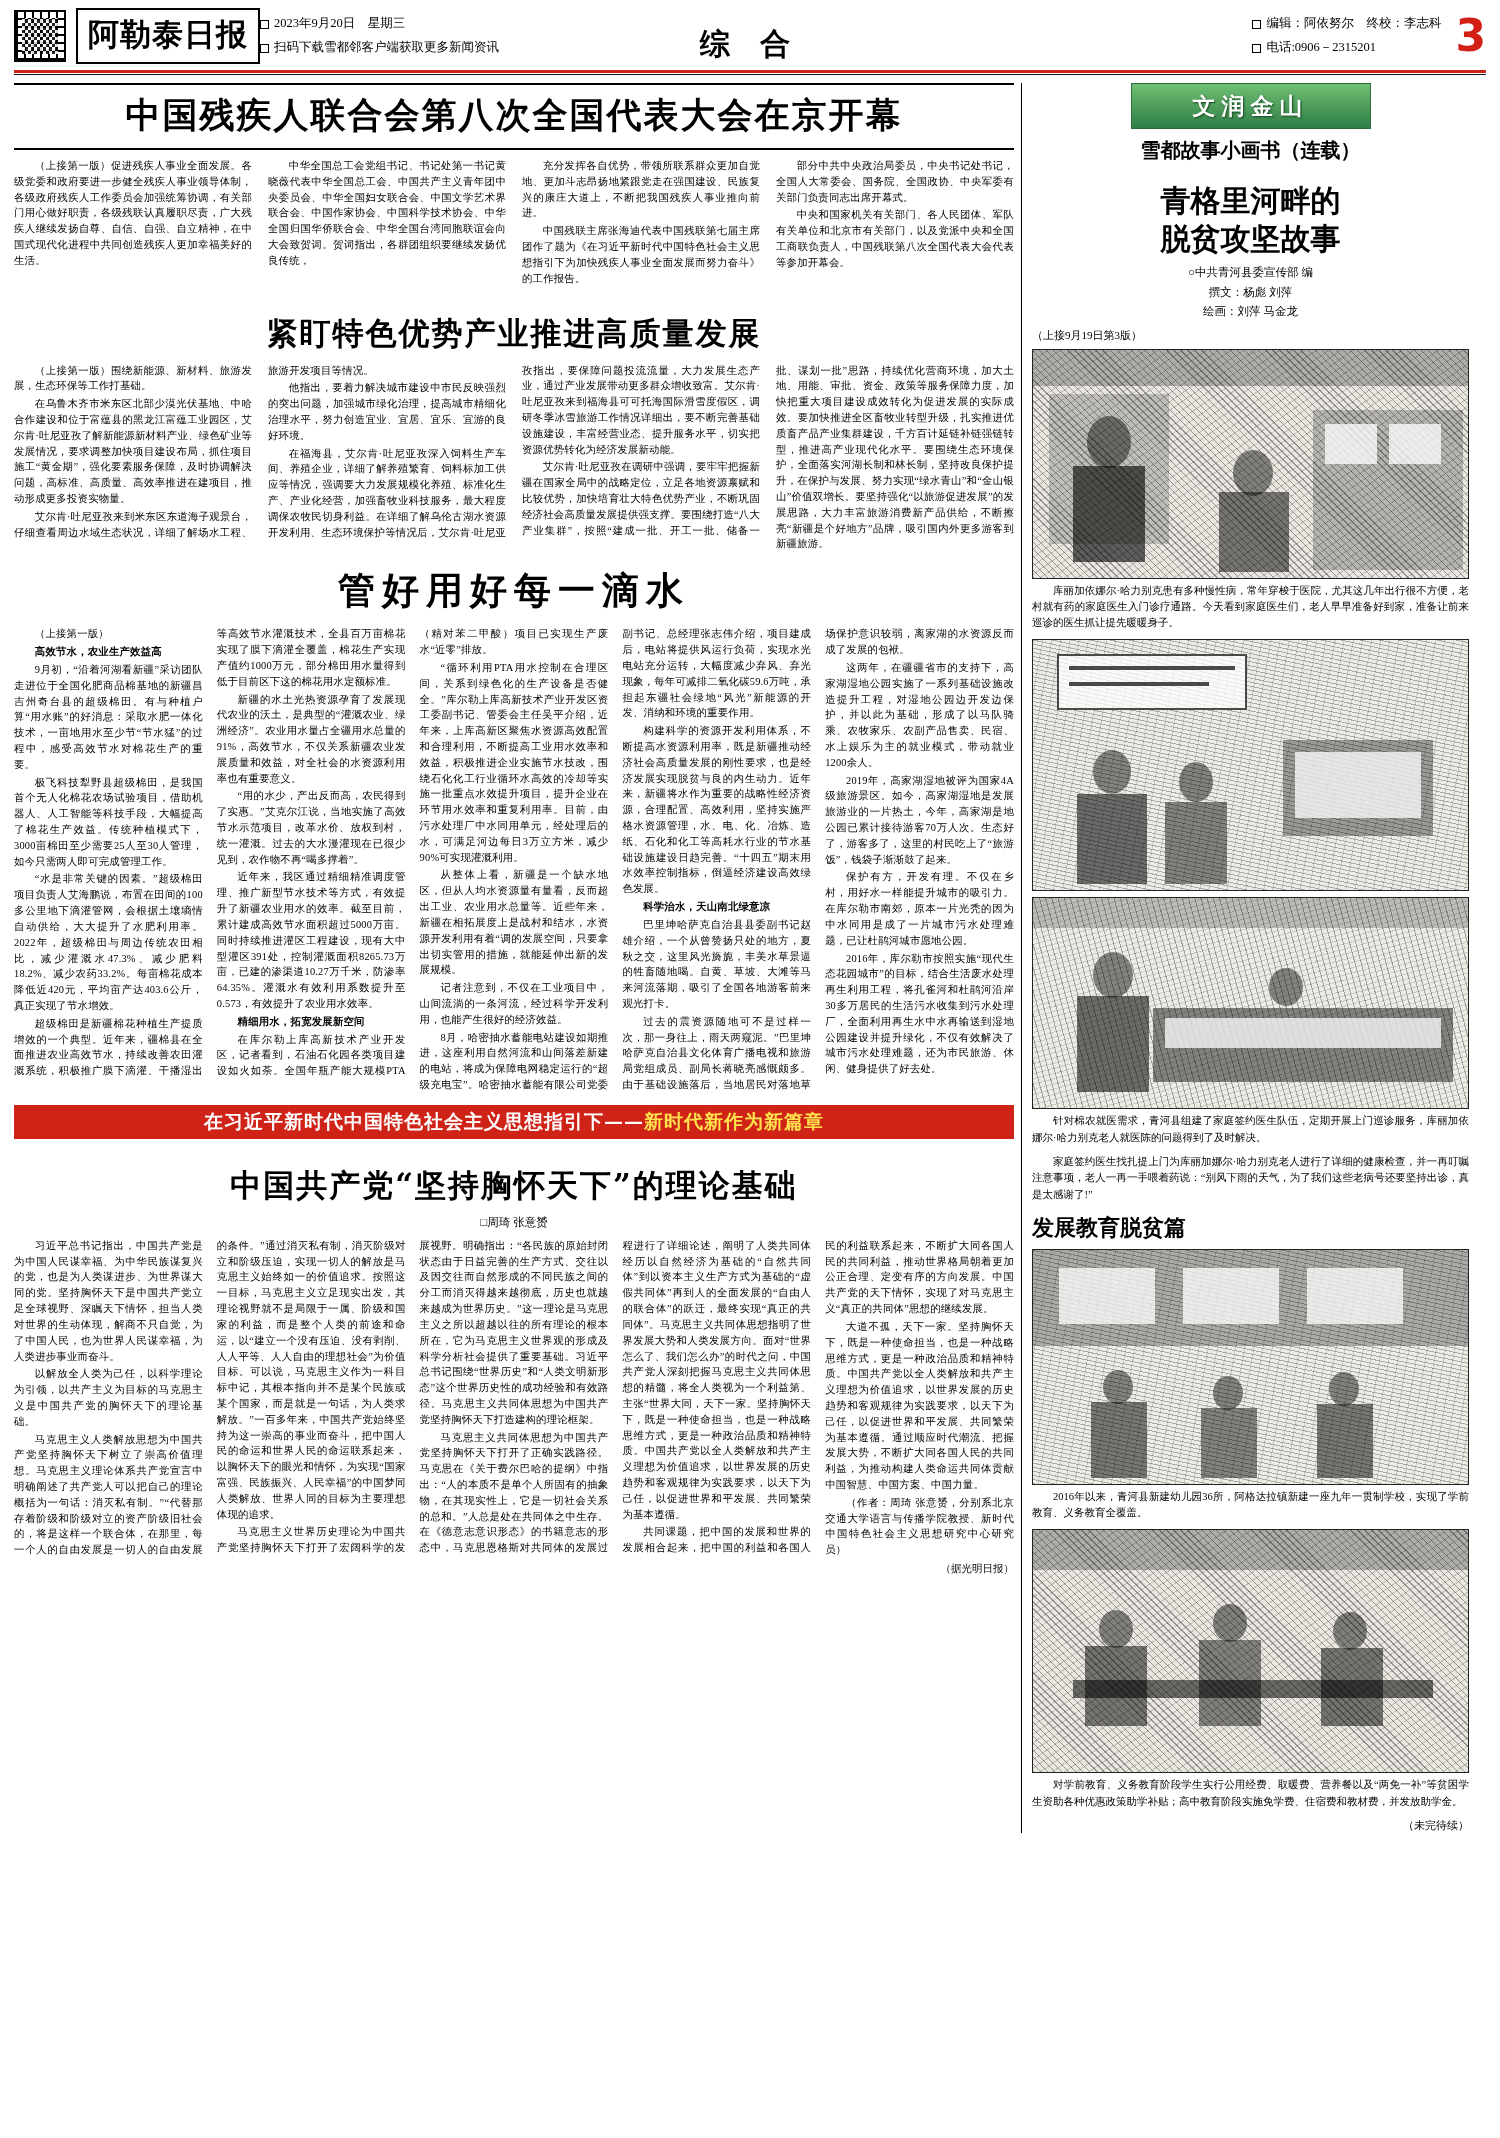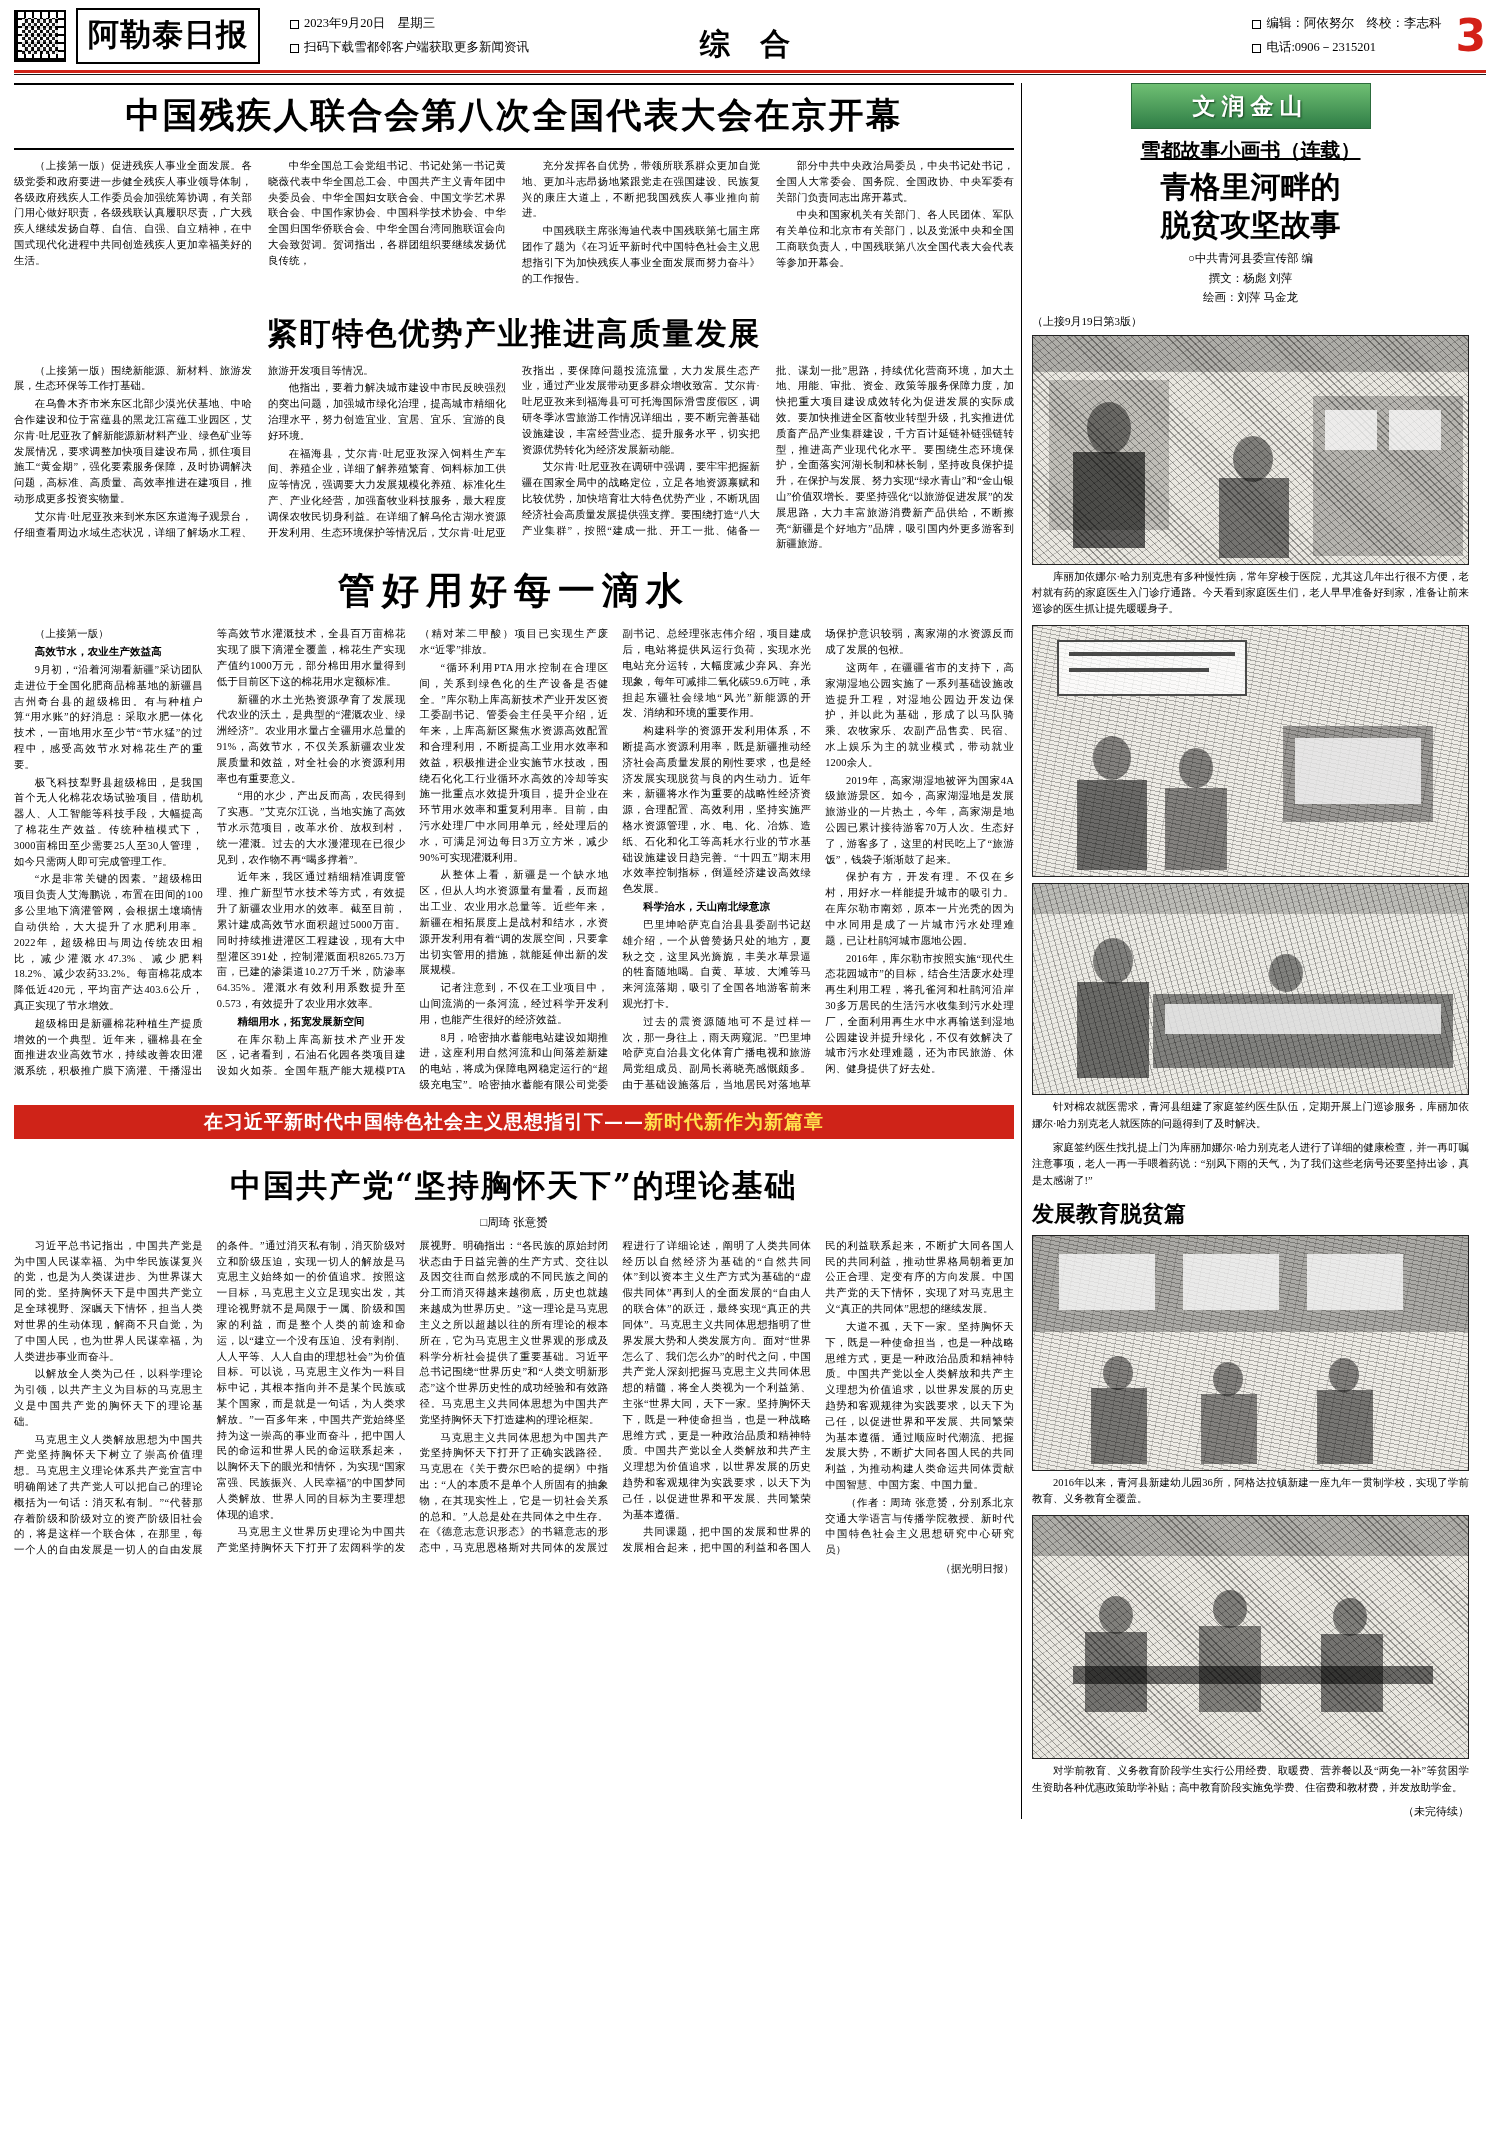--- a/index.html
+++ b/index.html
@@ -28,21 +28,21 @@
     content:""; position:absolute; inset:6px;
     background:
       repeating-linear-gradient(90deg,#000 0 3px,#fff 3px 6px),
       repeating-linear-gradient(0deg,#000 0 3px,#fff 3px 7px);
     background-blend-mode:difference;
     opacity:.85;
   }
   .paper-name {
     font-family:"DejaVu Serif", serif;
     font-weight:bold; font-size:31px; letter-spacing:1px;
-    border:2px solid #000; padding:4px 10px 6px; margin-right:30px;
+    border:2px solid #000; padding:4px 10px 6px; margin-right:0;
     white-space:nowrap;
   }
   .mast-meta { font-size:12.5px; line-height:1.9; margin-right:auto; }
   .mast-meta div { white-space:nowrap; }
   .cb { display:inline-block; width:9px; height:9px; border:1px solid #000; margin-right:5px; vertical-align:middle;}
   .section-title {
     font-size:30px; font-weight:bold; letter-spacing:10px;
     font-family:"DejaVu Serif", serif;
     position:absolute; left:0; right:0; text-align:center; top:24px;
     pointer-events:none;
@@ -93,21 +93,21 @@
   .source { text-align:right; font-size:10.5px; margin-top:4px; }
 
   
   .wenrun {
     width:240px; height:46px; margin:0 auto 8px; position:relative;
     background:linear-gradient(#6fbf73,#2f7d46);
     border:1px solid #2c6b3c;
     display:flex; align-items:center; justify-content:center;
   }
   .wenrun span { color:#fff; font-weight:bold; font-size:23px; letter-spacing:6px; font-family:"DejaVu Serif", serif; text-shadow:1px 1px 2px #14431f;}
-  .serial-title { text-align:center; font-size:20px; font-weight:bold; margin:6px 0 4px; font-family:"DejaVu Serif", serif;text-decoration:underline;}
+  .serial-title { text-align:center; font-size:20px; font-weight:bold; margin:6px 0 18px; font-family:"DejaVu Serif", serif;}
   .serial-main { text-align:center; font-size:30px; font-weight:bold; line-height:1.25; margin:2px 0 6px; font-family:"DejaVu Serif", serif;}
   .serial-credit { text-align:center; font-size:11.5px; line-height:1.7; }
   .prev-note { font-size:11px; margin:6px 0 4px; }
 
   .ill {
     width:100%; border:1px solid #222; margin:6px 0 4px;
     background:#efeee9; position:relative; overflow:hidden;
   }
   .ill .scene { position:absolute; inset:0; }
   .cap { font-size:10.5px; line-height:1.55; text-align:justify; margin:2px 0 8px; text-indent:2em; }

